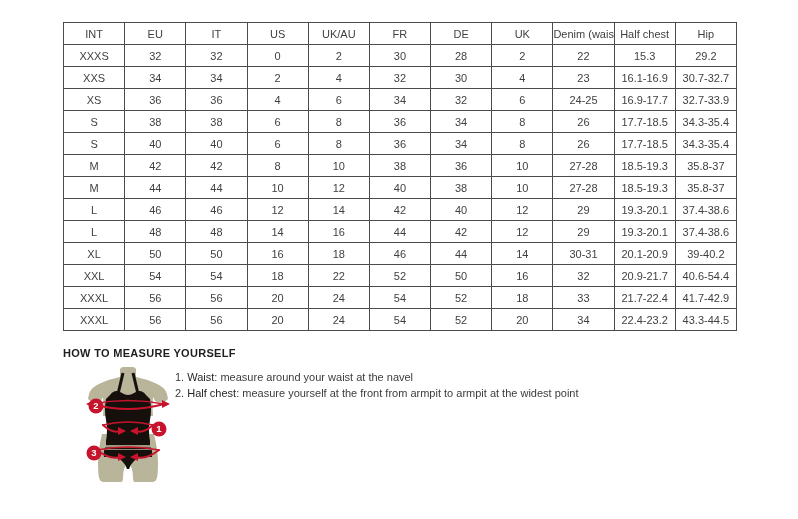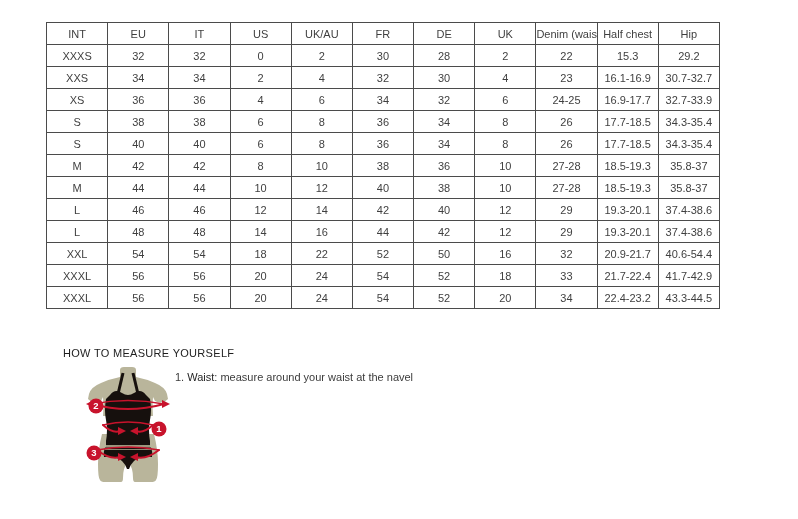--- a/index.html
+++ b/index.html
@@ -6,21 +6,21 @@
     margin: 0; padding: 0;
     width: 798px; height: 519px;
     background: #ffffff;
     overflow: hidden;
     font-family: "Liberation Sans", sans-serif;
   }
   .page { position: relative; width: 798px; height: 519px; }
 
   
   .size-table {
-    position: absolute; left: 46px; top: 22px;
+    position: absolute; left: 63px; top: 22px;
     width: 674px;
     border-collapse: collapse;
     table-layout: fixed;
     font-size: 11px;
     color: #3f3f3f;
   }
   .size-table th, .size-table td {
     border: 1px solid #4b4b4b;
     height: 21px;
     padding: 0;
@@ -29,21 +29,21 @@
     font-weight: 400;
     white-space: nowrap;
     overflow: hidden;
   }
 
   
   .measure-title {
     position: absolute; left: 63px; top: 347px;
     margin: 0;
     font-size: 11px;
-    font-weight: 400;
+    font-weight: 700;
     letter-spacing: 0.3px;
     color: #1e1e1e;
   }
   .figure-svg {
     position: absolute; left: 72px; top: 366px;
     width: 112px; height: 118px;
   }
   .steps {
     position: absolute; left: 175px; top: 369px;
     font-size: 11px;
@@ -186,20 +186,33 @@
           <td>14</td>
           <td>16</td>
           <td>44</td>
           <td>42</td>
           <td>12</td>
           <td>29</td>
           <td>19.3-20.1</td>
           <td>37.4-38.6</td>
         </tr>
         <tr>
+          <td>XL</td>
+          <td>50</td>
+          <td>50</td>
+          <td>16</td>
+          <td>18</td>
+          <td>46</td>
+          <td>44</td>
+          <td>14</td>
+          <td>30-31</td>
+          <td>20.1-20.9</td>
+          <td>39-40.2</td>
+        </tr>
+        <tr>
           <td>XXL</td>
           <td>54</td>
           <td>54</td>
           <td>18</td>
           <td>22</td>
           <td>52</td>
           <td>50</td>
           <td>16</td>
           <td>32</td>
           <td>20.9-21.7</td>
@@ -288,16 +301,20 @@
         <circle cx="22" cy="87" r="7.5" fill="#c8132c"></circle>
         <text x="22" y="90.4" text-anchor="middle" font-size="9.5" font-weight="bold" fill="#ffffff">3</text>
       </g>
     </svg>
 
     <div class="steps">
       <div class="step">
         <span>1.</span>
         <b>Waist</b><span>: measure around your waist at the navel</span>
       </div>
+      <div class="step">
+        <span>2.</span>
+        <b>Half chest</b><span>: measure yourself at the front from armpit to armpit at the widest point</span>
+      </div>
     </div>
   </section>
 
 </div>
 
 </body></html>

